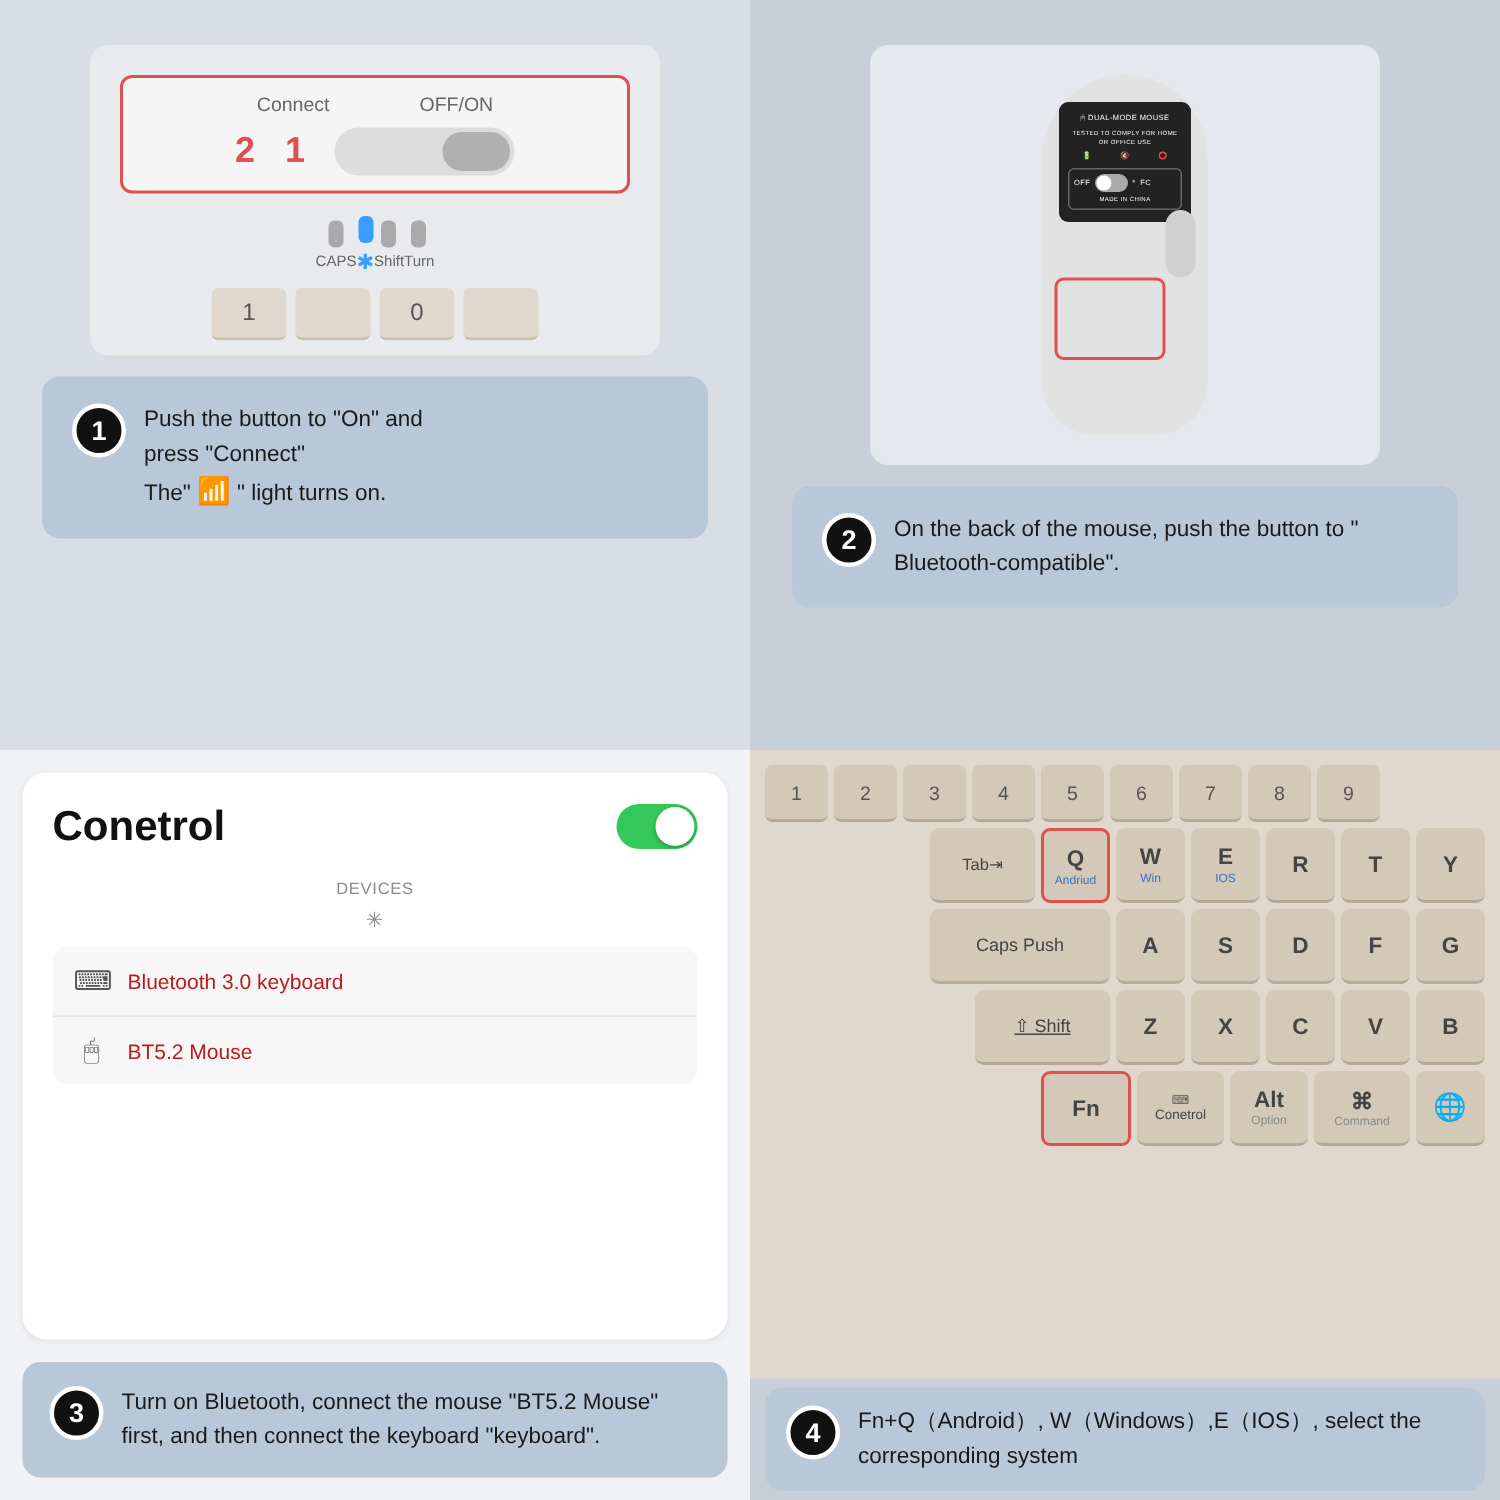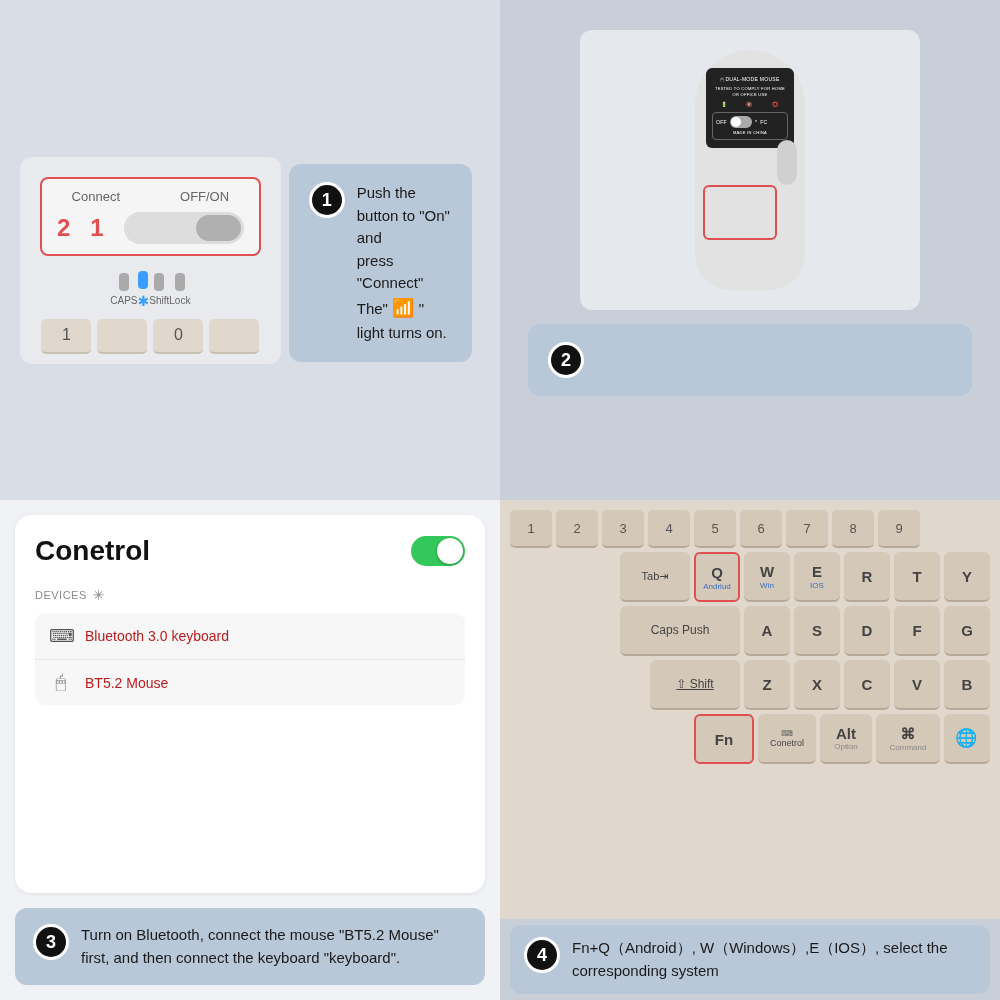--- a/index.html
+++ b/index.html
@@ -20,21 +20,21 @@
     }
     .cell {
       position: relative;
       overflow: hidden;
     }
 
     
     .cell-1 {
       background: #d8dde6;
       display: flex;
-      flex-direction: row;
+      flex-direction: column;
       align-items: center;
       justify-content: flex-start;
       padding: 30px 20px 10px;
     }
     .keyboard-top {
       background: #e8eaed;
       border-radius: 12px;
       width: 380px;
       padding: 20px 20px 10px;
       position: relative;
@@ -234,20 +234,21 @@
       box-shadow: 0 1px 3px rgba(0,0,0,0.3);
     }
     .devices-header {
       font-size: 11px;
       color: #8a8a8a;
       letter-spacing: 0.5px;
       margin-bottom: 10px;
       display: flex;
       align-items: center;
       gap: 6px;
+      flex-direction: column;
     }
     .spinner-icon {
       font-size: 14px;
       color: #8a8a8a;
     }
     .device-list {
       background: #f7f7f7;
       border-radius: 10px;
       overflow: hidden;
     }
@@ -389,21 +390,21 @@
         <div class="indicator-item">
           <div class="indicator-dot blue"></div>
           <span class="bluetooth-icon">✱</span>
         </div>
         <div class="indicator-item">
           <div class="indicator-dot"></div>
           <span class="indicator-label">Shift</span>
         </div>
         <div class="indicator-item">
           <div class="indicator-dot"></div>
-          <span class="indicator-label">Lock</span>
+          <span class="indicator-label">Turn</span>
         </div>
       </div>
       <div class="keyboard-keys-preview">
         <div class="key-preview">1</div>
         <div class="key-preview"></div>
         <div class="key-preview">0</div>
         <div class="key-preview"></div>
       </div>
     </div>
 
@@ -457,20 +458,21 @@
           </div>
 
           <div style="position:absolute; bottom:50px; left:8px; width:74px; height:55px; border:2px solid #e05050; border-radius:6px;"></div>
         </div>
       </div>
     </div>
 
     <div class="step-box" style="margin-top:14px; width:calc(100% - 16px);">
       <div class="step-content">
         <div class="step-number">2</div>
+        <div class="step-text">On the back of the mouse, push the button to " Bluetooth-compatible".</div>
       </div>
     </div>
   </div>
 
   <div class="cell cell-3">
     <div class="bluetooth-panel">
       <div class="bt-header">
         <span class="bt-title">Conetrol</span>
         <div class="toggle-switch">
           <div class="toggle-knob"></div>

